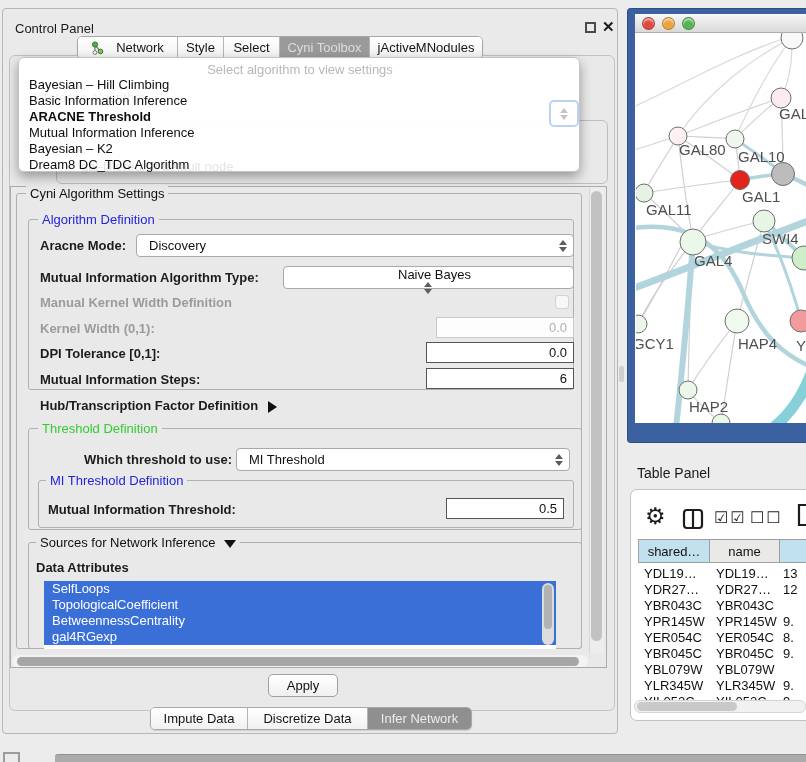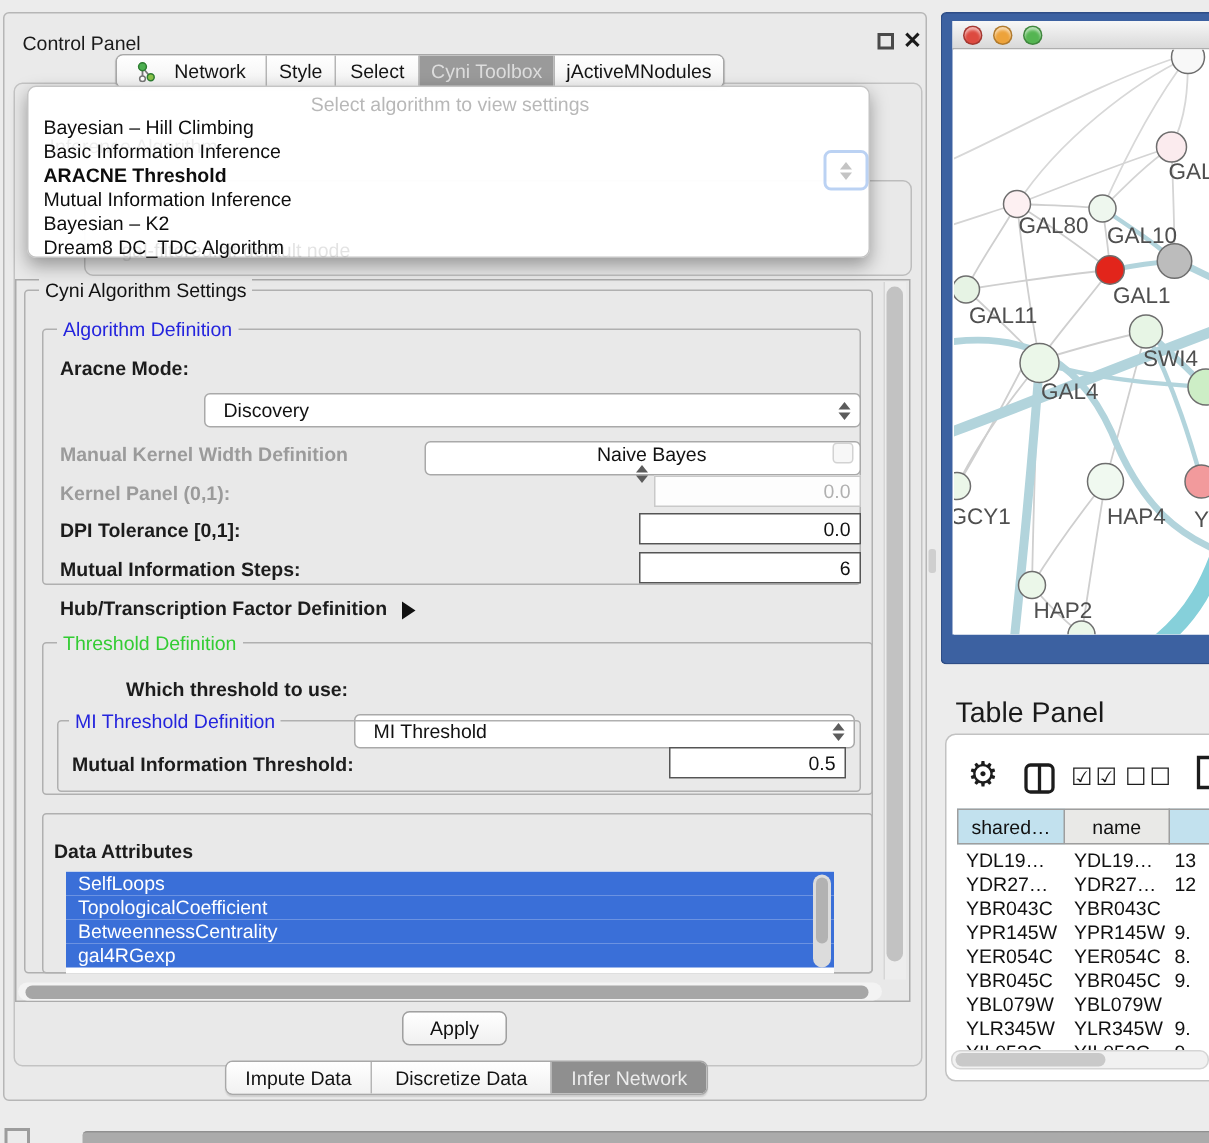--- a/index.html
+++ b/index.html
@@ -37,21 +37,21 @@
   #vthumb { left:591px; top:191px; width:11px; height:450px; background:#c2c2c2; border-radius:6px; }
   #hscroll { left:12px; top:655px; width:576px; height:12px; background:#f3f3f3; border-radius:6px; }
   #hthumb { left:17px; top:657px; width:562px; height:9px; background:#a6a6a6; border-radius:5px; }
 
   
   .group { border:1px solid #b0b0b0; border-radius:3px; }
   .gtitle { position:absolute; background:#e9e9e9; padding:0 4px; font-size:13px; }
 
   
   .combo { position:absolute; background:#ffffff; border:1px solid #a9a9a9; border-radius:4px;
-           display:flex; align-items:center; height:23px;margin-top:28px; }
+           display:flex; align-items:center; height:23px; }
   .combo .val { font-size:13px; color:#111; padding-left:12px; flex:1; }
   .stepper { width:18px; display:flex; flex-direction:column; align-items:center; gap:2px; padding-right:2px; }
   .tri-up { width:0; height:0; border-left:4px solid transparent; border-right:4px solid transparent;
             border-bottom:5px solid #5c5c5c; }
   .tri-dn { width:0; height:0; border-left:4px solid transparent; border-right:4px solid transparent;
             border-top:5px solid #5c5c5c; }
   .tfield { position:absolute; height:21px; background:#fff; border:1px solid #555;
             font-family:"Liberation Sans",sans-serif; font-size:13px; color:#111;
             text-align:right; padding-right:6px; }
   .tfield.disabled { border:1px solid #c9c9c9; color:#b0b0b0; background:#fdfdfd; }
@@ -93,21 +93,21 @@
   #net-inner { left:635px; top:14px; width:171px; height:409px; background:#ffffff; }
   #net-titlebar { left:635px; top:14px; width:171px; height:19px;
                   background:linear-gradient(#f7f7f7,#d9d9d9); border-bottom:1px solid #aeaeae; }
   .light { position:absolute; top:17px; width:13px; height:13px; border-radius:50%;
            border:1px solid rgba(0,0,0,0.25); box-shadow:inset 0 2px 2px rgba(255,255,255,0.6); }
   #net-canvas { left:636px; top:33px; width:170px; height:390px; overflow:hidden; background:#fff; }
 
   #splitter-handle { left:619px; top:366px; width:5px; height:16px; background:#cfcfcf; border-radius:2px; }
 
   
-  #table-panel-title { left:637px; top:465px; font-size:19px; color:#1a1a1a; }
+  #table-panel-title { left:637px; top:465px; font-size:14px; color:#1a1a1a; }
   #table-card { left:630px; top:489px; width:200px; height:232px; background:#ffffff;
                 border:1px solid #c2c2c2; border-radius:7px; }
   .tp-icon { position:absolute; color:#1c1c1c; }
   #gear-icon { left:645px; top:503px; font-size:23px; }
   #checked-icon { left:714px; top:508px; font-size:16px; letter-spacing:2px; }
   #unchecked-icon { left:750px; top:508px; font-size:16px; letter-spacing:2px; }
   #tbl { left:638px; top:539px; width:212px; }
   .th { position:absolute; top:0; height:24px; border:1px solid #9e9e9e; border-left:none;
         font-size:13px; color:#111; display:flex; align-items:center; justify-content:center; }
   .th:first-child { border-left:1px solid #9e9e9e; }
@@ -174,32 +174,33 @@
 
   <div class="abs b13" style="left:40px; top:238px;">Aracne Mode:</div>
   <div class="combo" style="left:136px; top:234px; width:438px;">
     <span class="val">Discovery</span>
     <span class="stepper">
         <span class="tri-up"></span>
         <span class="tri-dn"></span>
       </span>
   </div>
 
+  <div class="abs b13" style="left:40px; top:270px;">Mutual Information Algorithm Type:</div>
   <div class="combo" style="left:283px; top:266px; width:291px;flex-direction:column;">
     <span class="val">Naive Bayes</span>
     <span class="stepper">
         <span class="tri-up"></span>
         <span class="tri-dn"></span>
       </span>
   </div>
 
   <div class="abs b13 dis" style="left:40px; top:295px;">Manual Kernel Width Definition</div>
   <div id="manual-kernel-checkbox" class="abs"></div>
 
-  <div class="abs b13 dis" style="left:40px; top:321px;">Kernel Panel (0,1):</div>
+  <div class="abs b13 dis" style="left:40px; top:321px;">Kernel Width (0,1):</div>
   <input class="tfield disabled" style="left: 436px; top: 317px; width: 138px;" value="0.0">
 
   <div class="abs b13" style="left:40px; top:346px;">DPI Tolerance [0,1]:</div>
   <input class="tfield" style="left: 426px; top: 342px; width: 148px;" value="0.0">
 
   <div class="abs b13" style="left:40px; top:372px;">Mutual Information Steps:</div>
   <input class="tfield" style="left: 426px; top: 368px; width: 148px;" value="6">
 
   <div class="abs b13" style="left:40px; top:398px;">
     <span>Hub/Transcription Factor Definition</span><span class="arrow-right"></span>
@@ -217,20 +218,23 @@
       </span>
   </div>
 
   <div class="abs group" style="left:38px; top:480px; width:536px; height:48px;"></div>
   <div class="gtitle" style="left:46px; top:473px; color:#2424dd;">MI Threshold Definition</div>
 
   <div class="abs b13" style="left:48px; top:502px;">Mutual Information Threshold:</div>
   <input class="tfield" style="left: 446px; top: 498px; width: 118px;" value="0.5">
 
   <div class="abs group" style="left:28px; top:542px; width:554px; height:107px;"></div>
+  <div class="gtitle" style="left:36px; top:535px; color:#111;">
+    <span>Sources for Network Inference</span><span class="arrow-down"></span>
+  </div>
   <div class="abs b13" style="left:36px; top:560px;">Data Attributes</div>
   <div id="attr-list" class="abs">
       <div class="attr-item" style="background: rgb(58, 111, 216);">SelfLoops</div>
       <div class="attr-item" style="background: rgb(58, 111, 216);">TopologicalCoefficient</div>
       <div class="attr-item" style="background: rgb(58, 111, 216);">BetweennessCentrality</div>
       <div class="attr-item" style="background: rgb(58, 111, 216);">gal4RGexp</div>
     </div>
   <div id="attr-scroll" class="abs"></div>
   <div id="attr-thumb" class="abs"></div>
 

